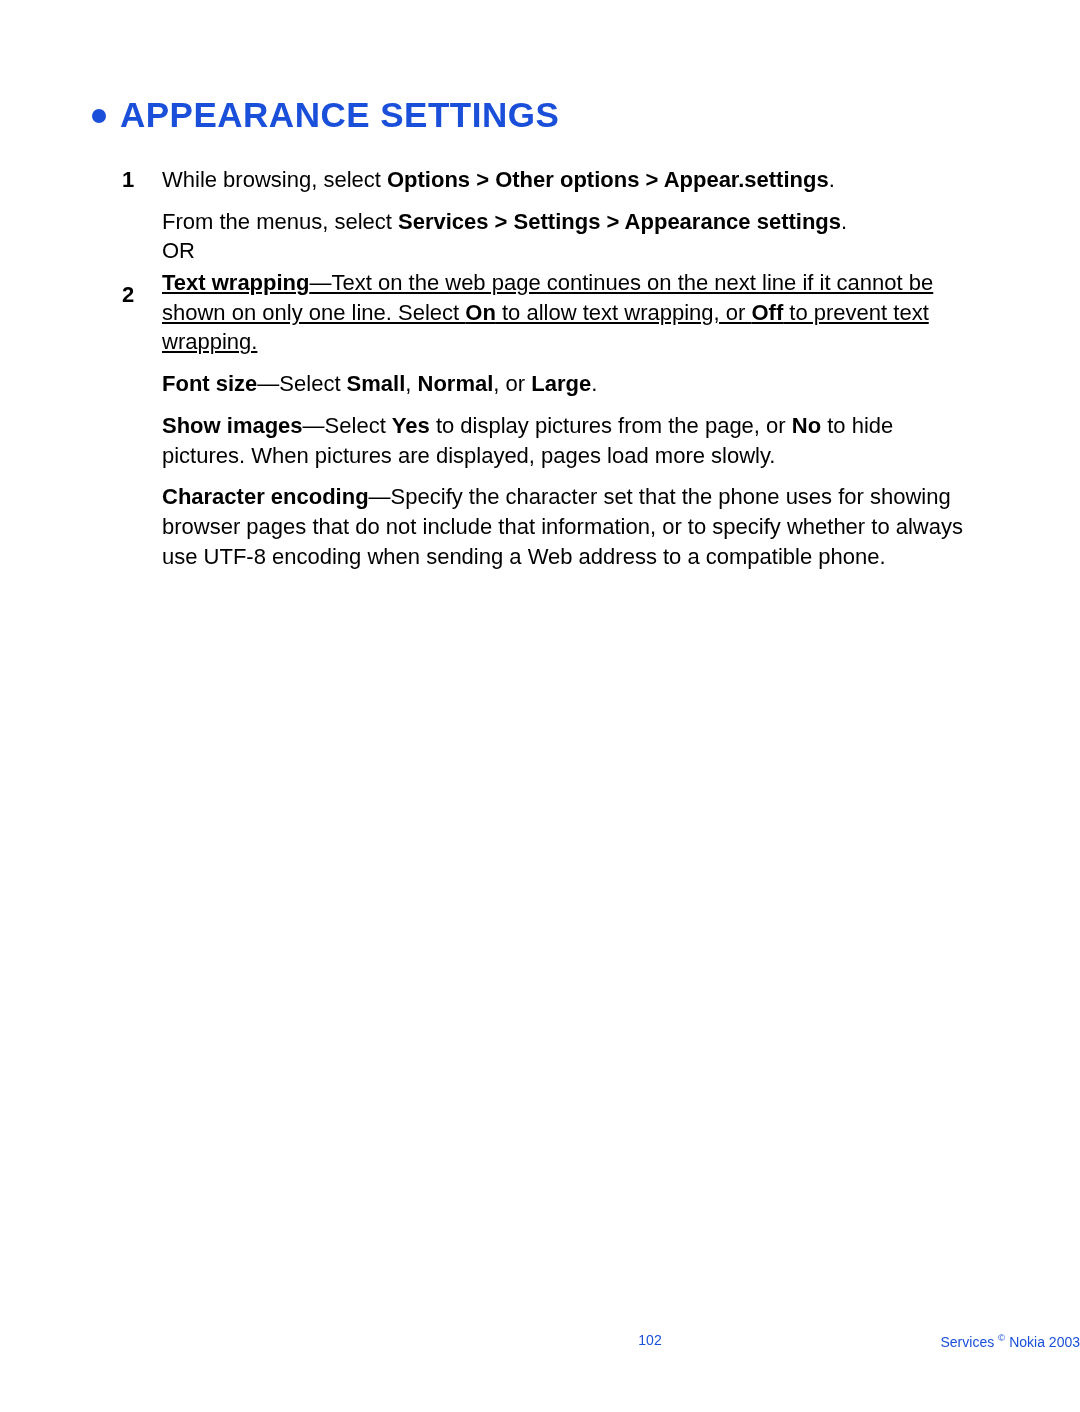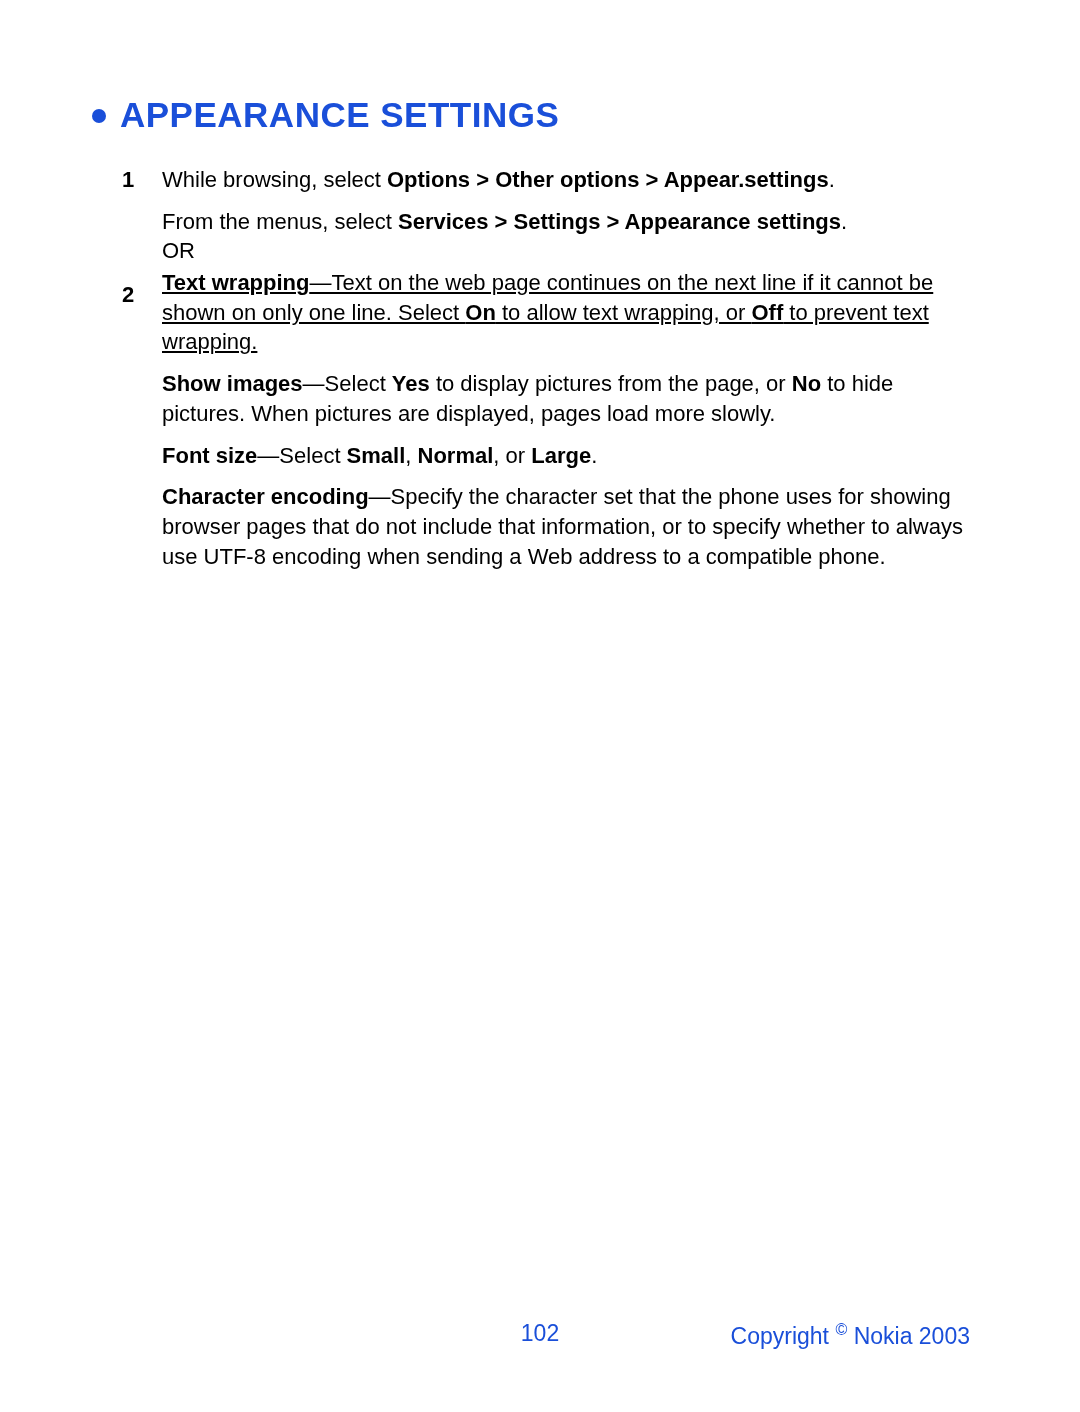--- a/index.html
+++ b/index.html
@@ -63,22 +63,22 @@
     }
     .list-body p { margin-bottom: 12px; }
     .list-body p:last-child { margin-bottom: 0; }
     .b { font-weight: 700; }
     .footer {
       position: absolute;
       bottom: 62px;
       left: 0;
       right: 0;
       display: flex;
-      justify-content: center;
-      font-size: 23px;
+      justify-content: flex-end;
+      font-size: 14px;
     }
     .footer-inner {
       width: 860px;
       display: flex;
       position: relative;
     }
     .page-num {
       color: #1a4fd9;
       position: absolute;
       left: 50%;
@@ -116,34 +116,34 @@
       </div>
     </div>
 
     <div class="list-item">
       <div class="list-num">2</div>
       <div class="list-body">
         <p style="margin-top:-12px;text-decoration:underline;">
           <span class="b">Text wrapping</span><span>—Text on the web page continues on the next line if it cannot be shown on only one line. Select </span><span class="b">On</span><span> to allow text wrapping, or </span><span class="b">Off</span><span> to prevent text wrapping.</span>
         </p>
         <p>
-          <span class="b">Show images</span><span>—Select </span><span class="b">Yes</span><span> to display pictures from the page, or </span><span class="b">No</span><span> to hide pictures. When pictures are displayed, pages load more slowly.</span>
+          <span class="b">Font size</span><span>—Select </span><span class="b">Small</span><span>, </span><span class="b">Normal</span><span>, or </span><span class="b">Large</span><span>.</span>
         </p>
         <p>
-          <span class="b">Font size</span><span>—Select </span><span class="b">Small</span><span>, </span><span class="b">Normal</span><span>, or </span><span class="b">Large</span><span>.</span>
+          <span class="b">Show images</span><span>—Select </span><span class="b">Yes</span><span> to display pictures from the page, or </span><span class="b">No</span><span> to hide pictures. When pictures are displayed, pages load more slowly.</span>
         </p>
         <p>
           <span class="b">Character encoding</span><span>—Specify the character set that the phone uses for showing browser pages that do not include that information, or to specify whether to always use UTF-8 encoding when sending a Web address to a compatible phone.</span>
         </p>
       </div>
     </div>
 
   </div>
 </div>
 
 <div class="footer">
   <div class="footer-inner">
     <span class="page-num">102</span>
     <span class="copyright">
-      <span>Copyright </span><span class="sup">©</span><span> Nokia 2003</span>
+      <span>Services </span><span class="sup">©</span><span> Nokia 2003</span>
     </span>
   </div>
 </div>
 
 </body></html>

